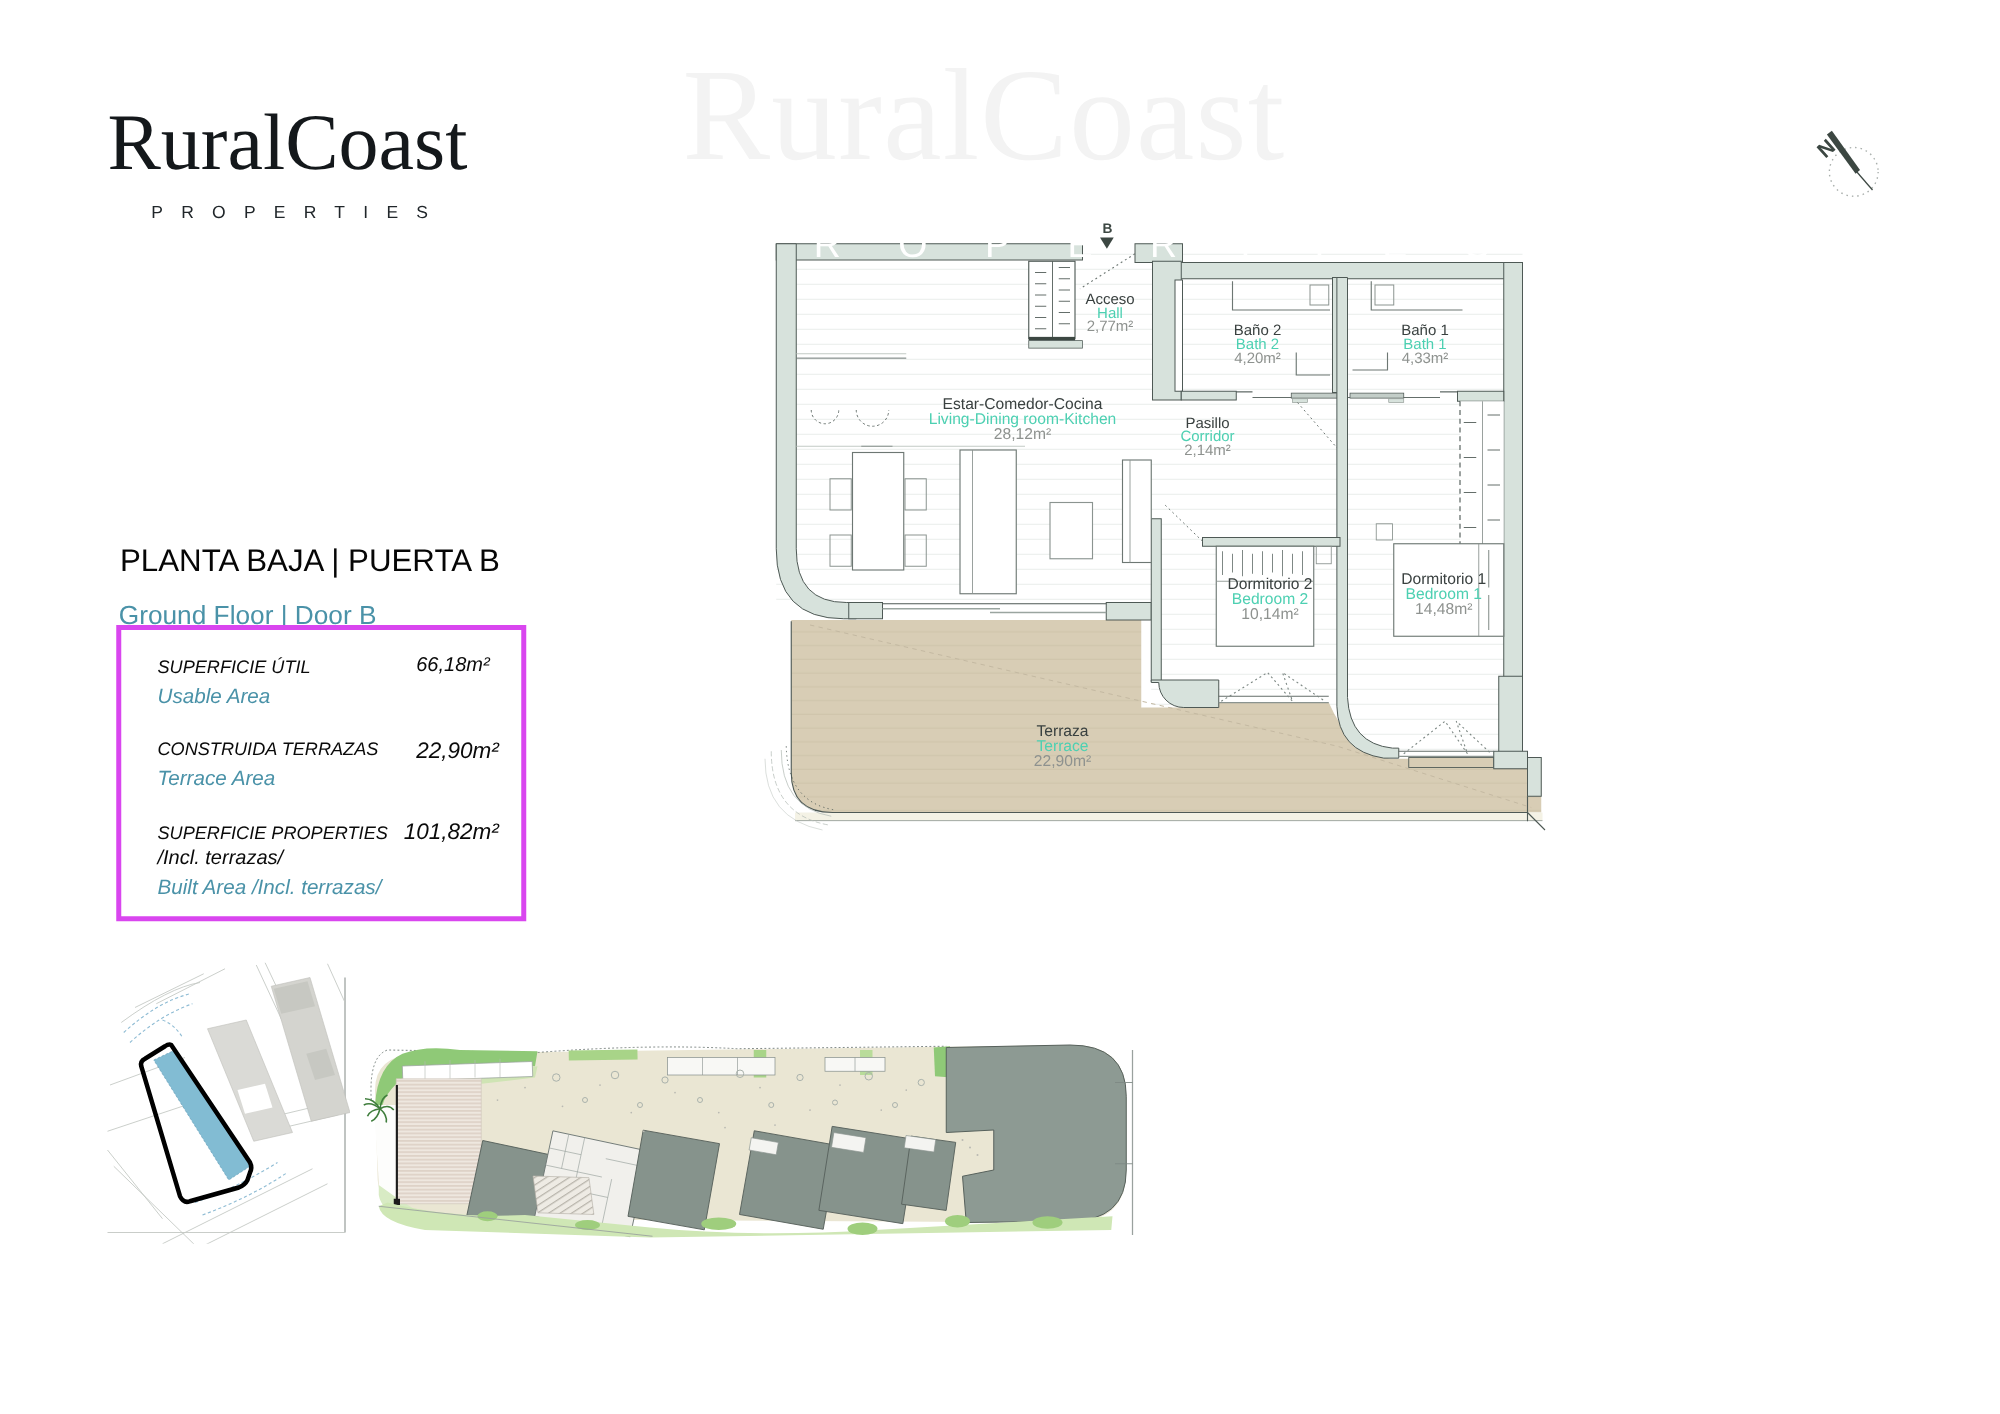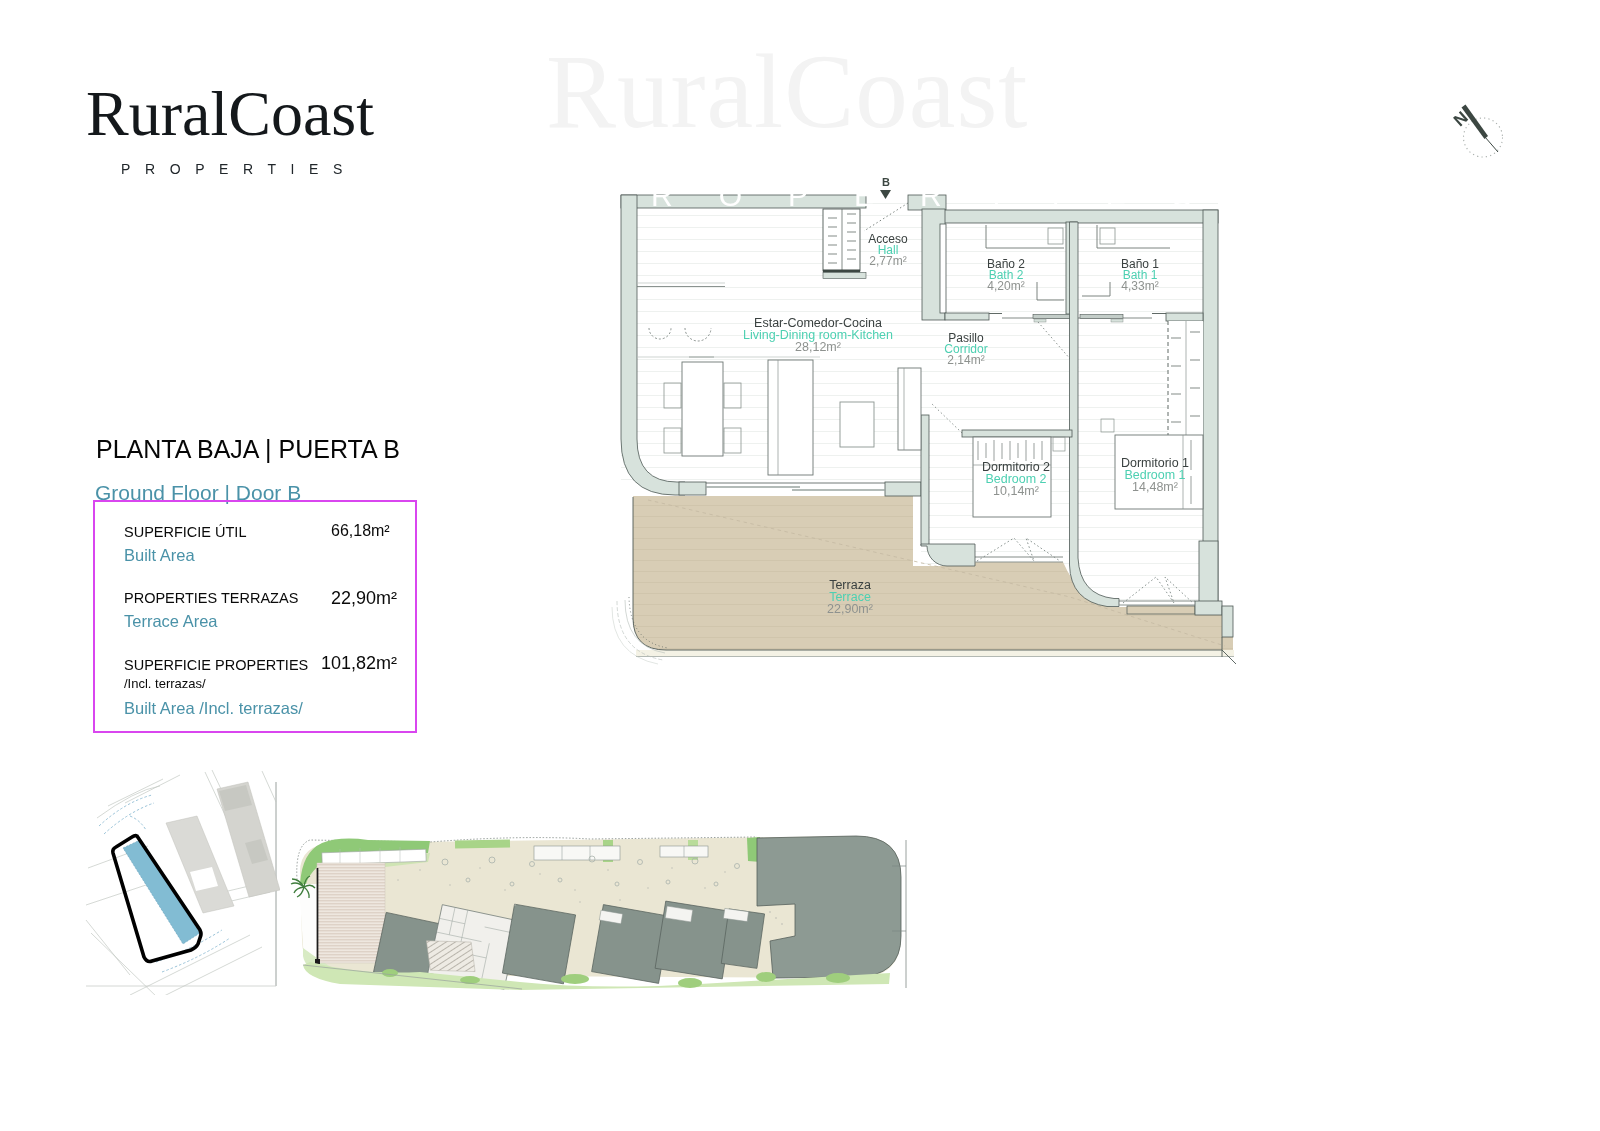--- a/index.html
+++ b/index.html
@@ -25,33 +25,33 @@
 
   <g transform="rotate(-42 31 27)">
       <text x="23.5" y="34" font-size="17" font-weight="bold" fill="#3c4742">N</text>
     </g>
 </svg>
 
 <div class="abs" style="left:96px;top:435px;font-size:25px;color:#060606;">PLANTA BAJA | PUERTA B</div>
 
 <div class="abs" style="left:95px;top:481px;font-size:21px;color:#4a92a8;">Ground Floor | Door B</div>
 
-<div class="abs" style="left:93px;top:500px;width:320px;height:229px;border:2px solid #d946ef;font-size:14.5px;">
+<div class="abs" style="left:93px;top:500px;width:320px;height:229px;border:4px solid #d946ef;font-size:14.5px;font-style:italic;">
 
   <div class="abs" style="left:29px;top:22px;color:#0a0a0a;">SUPERFICIE ÚTIL</div>
   <div class="abs" style="left:236px;top:20px;color:#0a0a0a;font-size:16px;">66,18m²</div>
-  <div class="abs" style="left:29px;top:44px;color:#4a92a8;font-size:16.5px;">Built Area</div>
-
-  <div class="abs" style="left:29px;top:88px;color:#0a0a0a;">PROPERTIES TERRAZAS</div>
+  <div class="abs" style="left:29px;top:44px;color:#4a92a8;font-size:16.5px;">Usable Area</div>
+
+  <div class="abs" style="left:29px;top:88px;color:#0a0a0a;">CONSTRUIDA TERRAZAS</div>
   <div class="abs" style="left:236px;top:86px;color:#0a0a0a;font-size:18px;">22,90m²</div>
   <div class="abs" style="left:29px;top:110px;color:#4a92a8;font-size:16.5px;">Terrace Area</div>
 
   <div class="abs" style="left:29px;top:155px;color:#0a0a0a;">SUPERFICIE PROPERTIES</div>
   <div class="abs" style="left:226px;top:151px;color:#0a0a0a;font-size:18px;">101,82m²</div>
-  <div class="abs" style="left:29px;top:174px;color:#0a0a0a;font-size:13px;">/Incl. terrazas/</div>
+  <div class="abs" style="left:29px;top:174px;color:#0a0a0a;font-size:16px;">/Incl. terrazas/</div>
   <div class="abs" style="left:29px;top:197px;color:#4a92a8;font-size:16.5px;">Built Area /Incl. terrazas/</div>
 </div>
 
 <svg class="abs" style="left:570px;top:170px;" width="700" height="520" viewBox="570 170 700 520">
   <defs>
     <pattern id="fl" width="10" height="12" patternUnits="userSpaceOnUse">
       <rect width="10" height="12" fill="#ffffff"></rect>
       <rect y="11" width="10" height="1" fill="#eef1ef"></rect>
     </pattern>
     <pattern id="ter" width="10" height="11" patternUnits="userSpaceOnUse">

